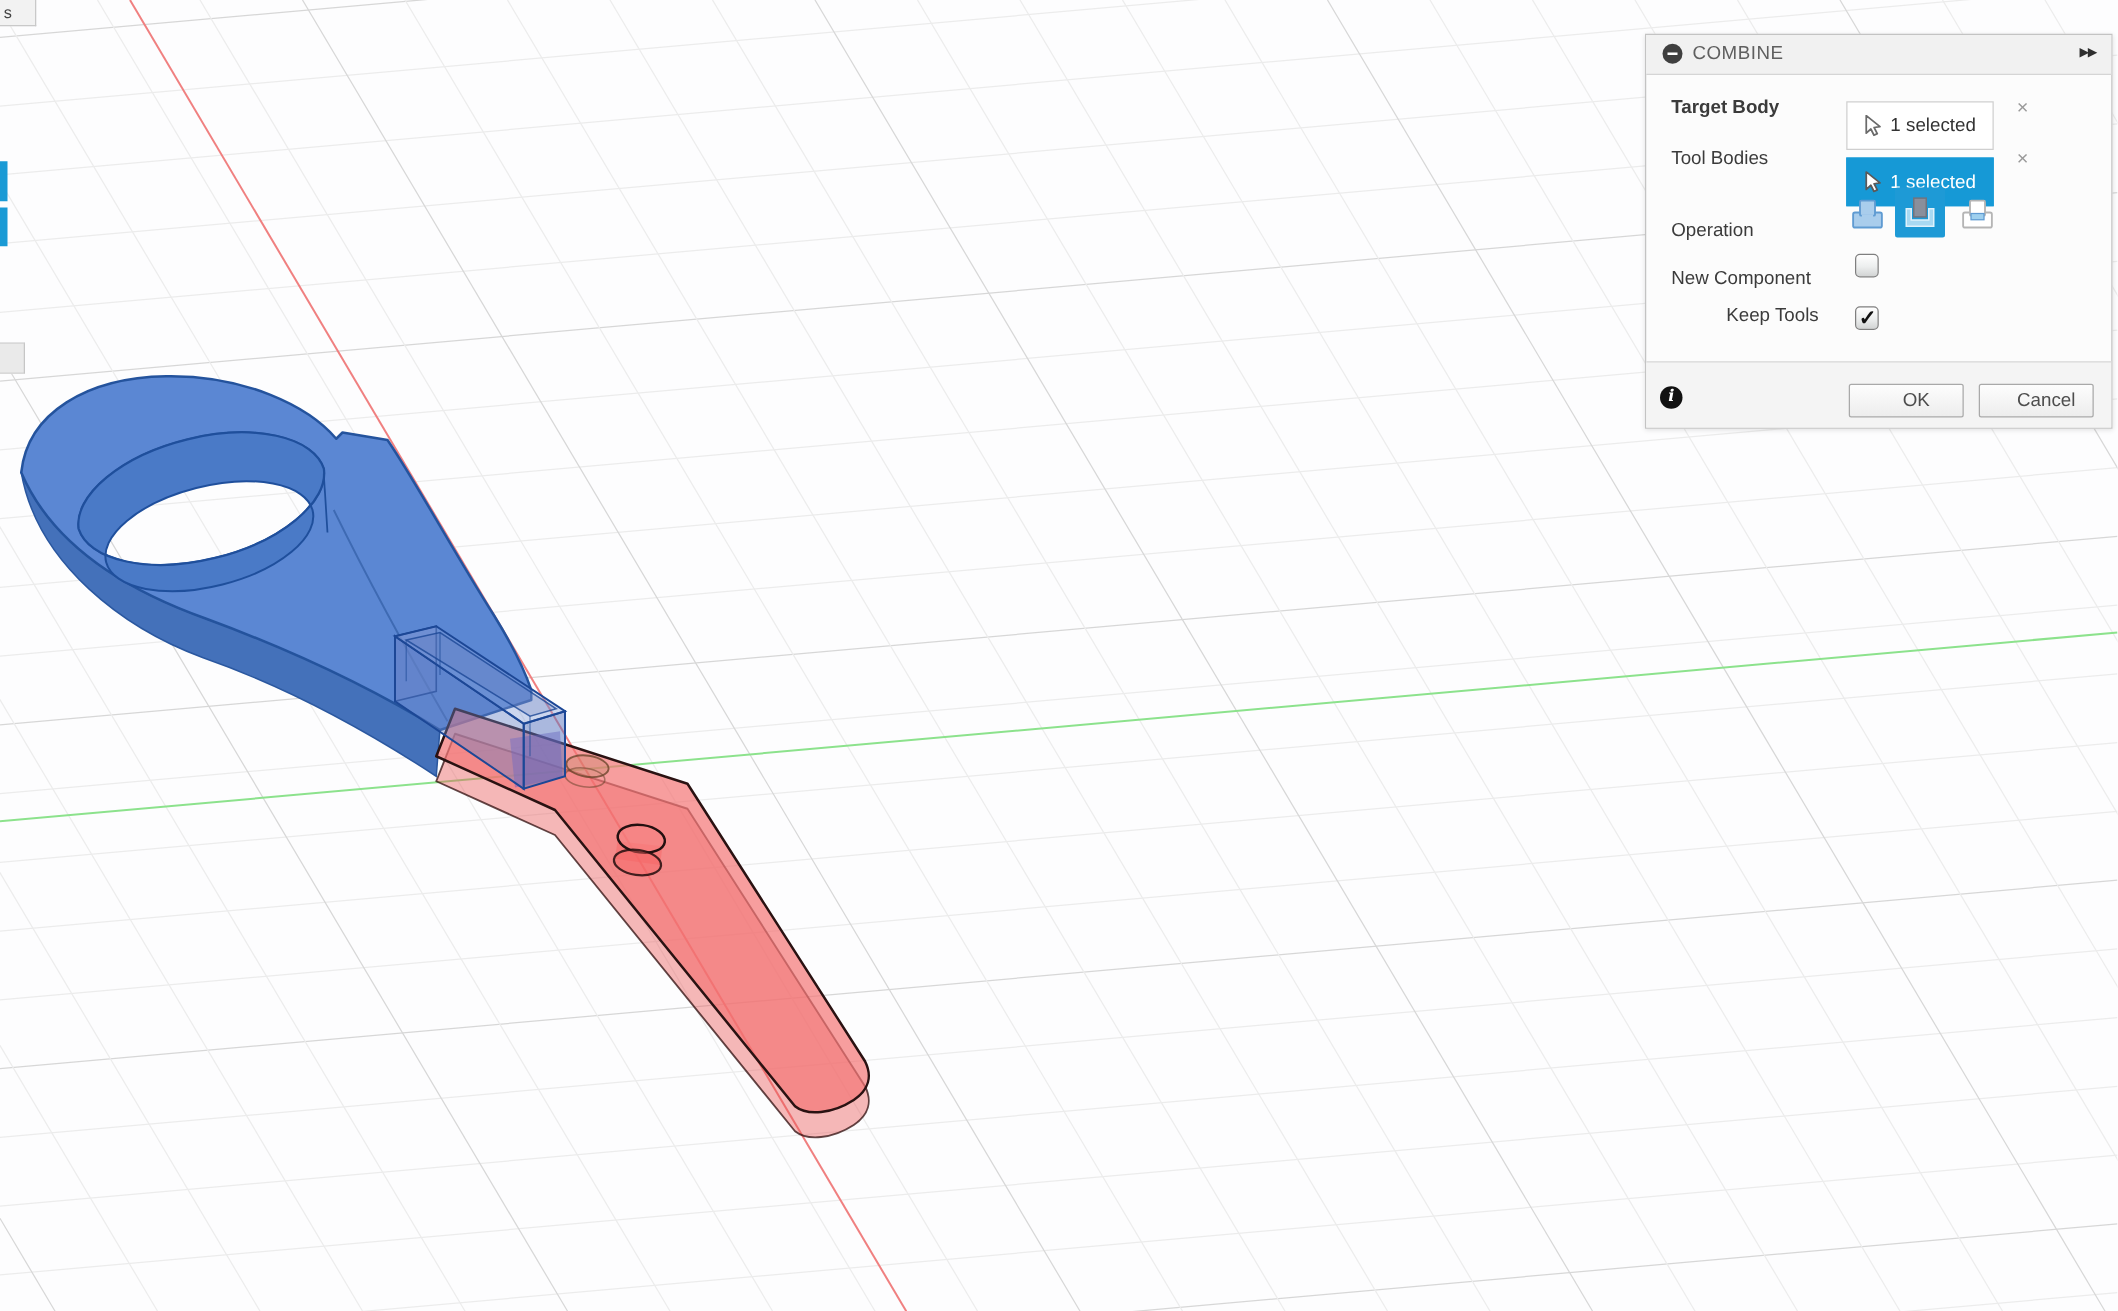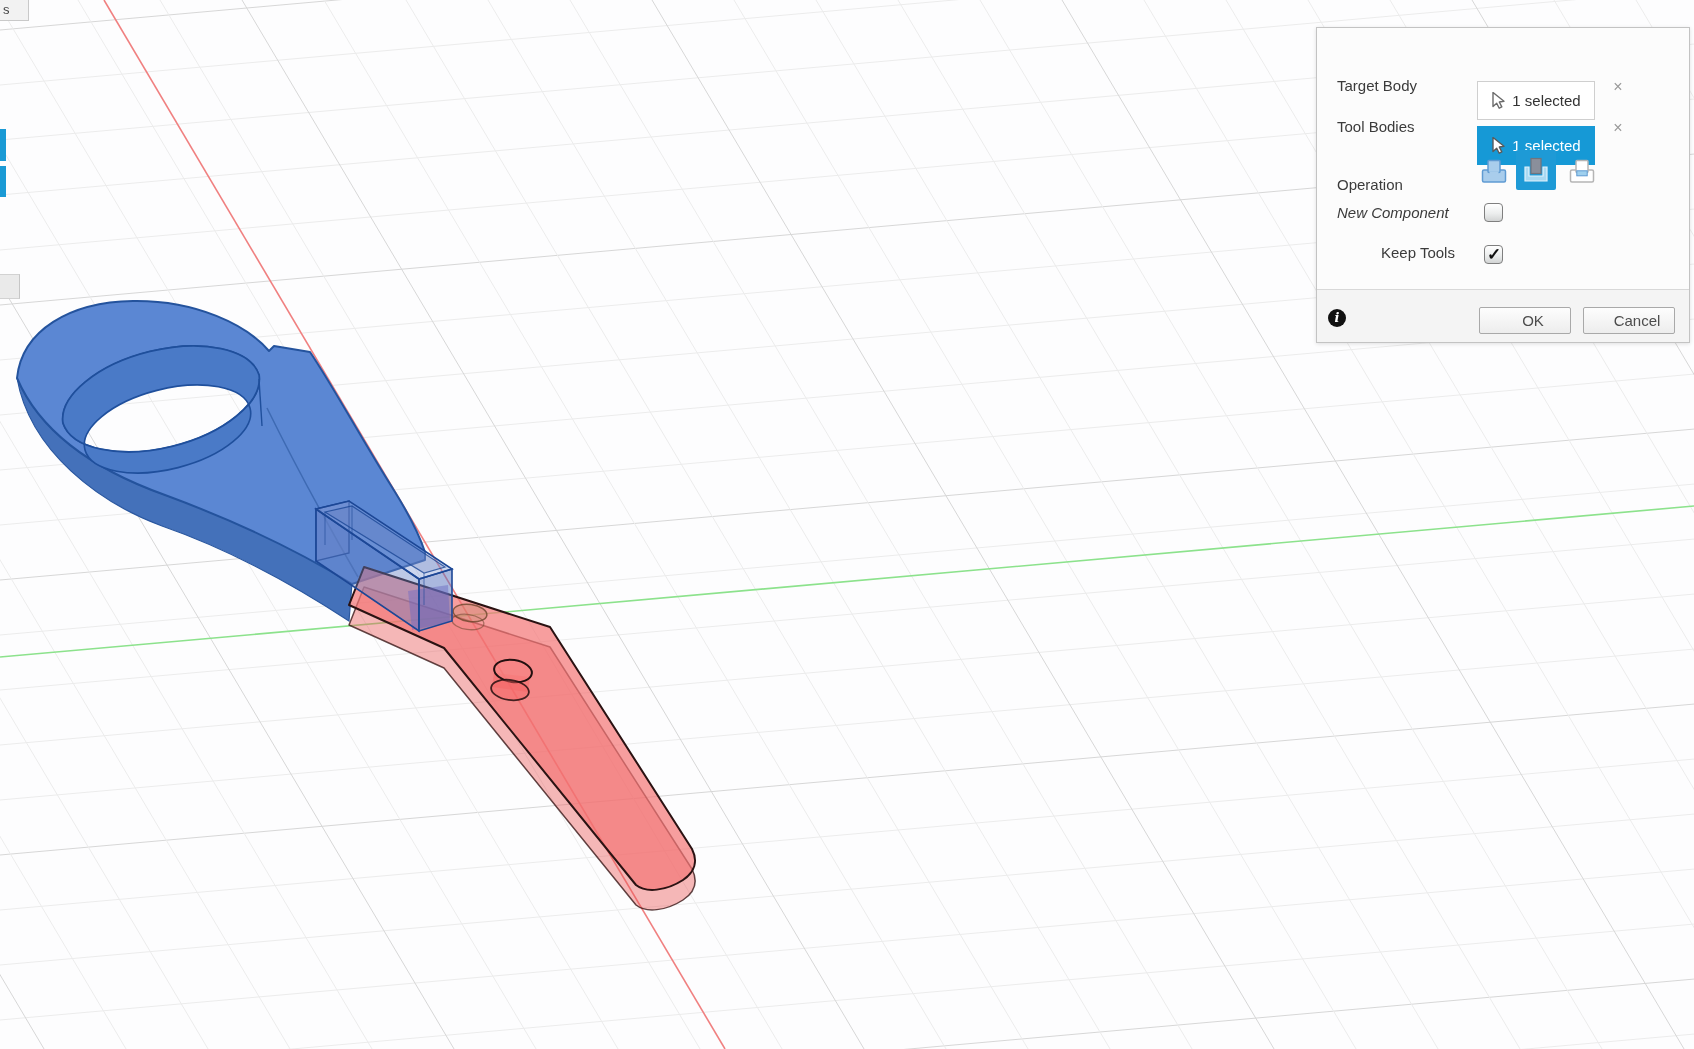--- a/index.html
+++ b/index.html
@@ -38,24 +38,24 @@
     background:#3f3f3f;
   }
   .minus-circle::after{content:"";position:absolute;left:4px;top:7px;width:8px;height:2px;background:#fff;}
   .dlg-title{
     position:absolute;left:37px;top:0;line-height:30px;color:#5f5f5f;letter-spacing:0.4px;
   }
   .pin-arrows{
     position:absolute;right:12px;top:0;line-height:30px;font-size:10px;color:#2f2f2f;letter-spacing:-1px;
   }
   .row-label{position:absolute;left:20px;white-space:nowrap;}
-  .lab-target{top:49px;}
+  .lab-target{top:49px;font-weight:bold;}
   .lab-tool{top:90px;}
   .lab-op{top:148px;}
-  .lab-newcomp{top:176px;font-style:italic;}
+  .lab-newcomp{top:186px;}
   .lab-keep{top:216px;margin-left:44px;}
 
   .sel-button{
     position:absolute;left:160px;width:118px;height:39px;box-sizing:border-box;
     display:flex;align-items:center;justify-content:center;gap:6px;cursor:default;margin-top:14px;
   }
   .sel-button.white{top:39px;background:#ffffff;border:1px solid #cfcfcf;color:#333;}
   .sel-button.blue{top:84px;background:#1699d6;border:1px solid #1699d6;color:#fff;}
   .clear-x{
     position:absolute;left:290px;width:22px;height:22px;text-align:center;line-height:22px;
@@ -211,20 +211,25 @@
     </g>
   </svg>
 
   <div class="edge-tooltip">s</div>
   <div class="edge-bar b1"></div>
   <div class="edge-bar b2"></div>
   <div class="edge-box"></div>
 </div>
 
 <div class="dialog">
+  <div class="dlg-header">
+    <span class="minus-circle"></span>
+    <span class="dlg-title">COMBINE</span>
+    <span class="pin-arrows">▶▶</span>
+  </div>
 
   <span class="row-label lab-target">Target Body</span>
   <span class="row-label lab-tool">Tool Bodies</span>
   <span class="row-label lab-op">Operation</span>
   <span class="row-label lab-newcomp">New Component</span>
   <span class="row-label lab-keep">Keep Tools</span>
 
   <div class="sel-button white">
     <svg width="15" height="17" viewBox="0 0 15 17">
       <path d="M2,0.5 L2,14.5 L5.7,11.2 L8.2,16.2 L10.8,14.9 L8.3,10 L13,9.3 Z" fill="#ffffff" stroke="#6b6b6b" stroke-width="1.4" stroke-linejoin="round"></path>

